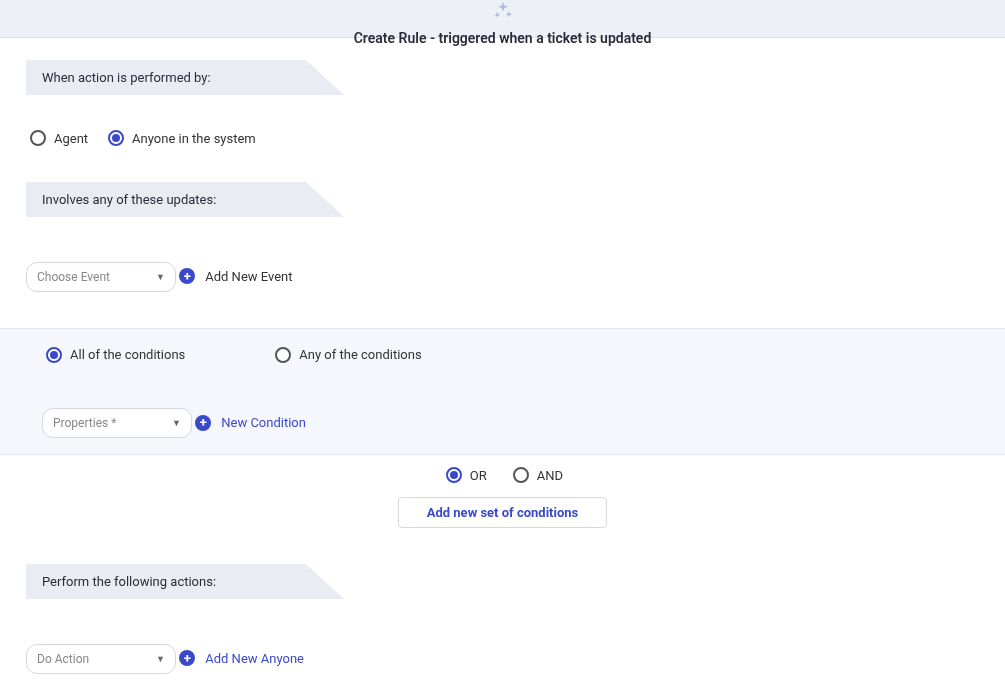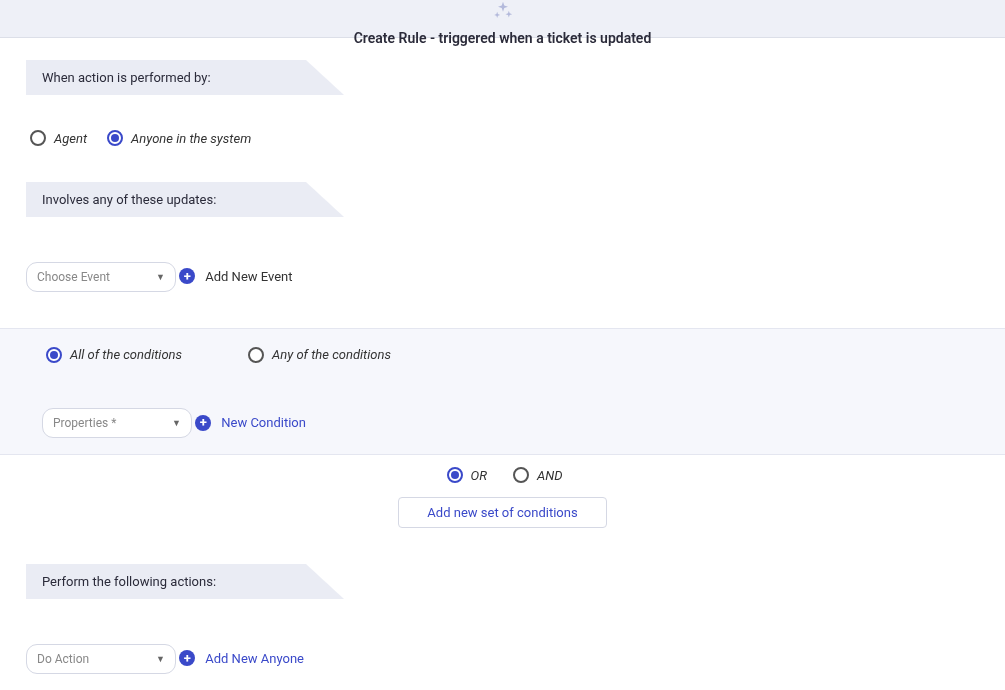--- a/index.html
+++ b/index.html
@@ -7,44 +7,44 @@
   
   .topbar { background: #eef0f7; border-bottom: 1px solid #dcdfe8; height: 38px; display: flex; align-items: center; padding: 0 14px; gap: 10px; flex-direction: column; }
   .topbar-title { font-size: 14px; font-weight: 600; color: #2b2b3a; }
   .sparkle-icon { width: 20px; height: 20px; color: #b3b9db; flex-shrink: 0; }
   
   .content { padding: 22px 26px 30px 26px; }
   
   .section-header { position: relative; background: #eaecf4; color: #2b2b3a; font-size: 13px; padding: 10px 16px; width: 280px; margin-bottom: 35px; }
   .section-header::after { content: ""; position: absolute; top: 0; right: -38px; width: 38px; height: 100%; background: linear-gradient(to top right, #eaecf4 49%, transparent 51%); }
   
-  .radio-row { display: flex; align-items: center; gap: 20px; margin-bottom: 36px; padding-left: 4px; font-style: italic; }
+  .radio-row { display: flex; align-items: center; gap: 20px; margin-bottom: 36px; padding-left: 4px; }
   .radio { display: flex; align-items: center; gap: 8px; cursor: pointer; }
   .radio-circle { width: 16px; height: 16px; border-radius: 50%; border: 2px solid #555; display: flex; align-items: center; justify-content: center; background: #fff; }
   .radio-circle.selected { border-color: #3a49c9; }
   .radio-dot { width: 8px; height: 8px; border-radius: 50%; background: #3a49c9; }
   .radio-label { color: #333; font-size: 13px; }
   
   .select-box { display: inline-flex; align-items: center; justify-content: space-between; border: 1px solid #d5d8e4; border-radius: 11px; padding: 7px 10px; width: 150px; color: #888; font-size: 12px; cursor: pointer; background: #fff; }
   .select-caret { font-size: 9px; color: #666; }
   
   .add-link { display: inline-flex; align-items: center; gap: 10px; margin-top: 16px; cursor: pointer; font-size: 13px; }
   .add-link .plus { width: 16px; height: 16px; border-radius: 50%; background: #3a49c9; color: #fff; display: flex; align-items: center; justify-content: center; font-size: 13px; font-weight: bold; flex-shrink: 0; line-height: 1; }
   .add-link.dark { color: #333; }
   .add-link.blue { color: #3a49c9; }
   
   .section-block { margin-bottom: 36px; }
   
   .conditions-panel { background: #f6f7fc; border-top: 1px solid #e4e6f0; border-bottom: 1px solid #e4e6f0; padding: 18px 16px 16px 16px; margin-left: -26px; margin-right: -26px; padding-left: 42px; padding-right: 42px; }
-  .conditions-panel .radio-row { gap: 66px; }
+  .conditions-panel .radio-row { gap: 90px; }
   
   .inline-center { text-align: center; margin-top: 12px; }
   .inline-center .radio-row { justify-content: center; display: inline-flex; gap: 26px; margin-bottom: 14px; }
   
-  .outline-btn { display: inline-block; border: 1px solid #d5d8e4; color: #3a49c9; background: #fff; padding: 7px 28px; border-radius: 4px; font-size: 13px; cursor: pointer; }
+  .outline-btn { display: inline-block; border: 1px solid #d5d8e4; color: #3a49c9; background: #fff; padding: 7px 28px; border-radius: 4px; font-size: 13px; cursor: pointer; font-weight: bold; }
 </style>
 </head>
 <body>
 
 <div class="topbar">
   <span class="sparkle-icon">
     <svg viewBox="0 0 24 24" fill="currentColor">
         <path d="M12 2l1.5 4.5L18 8l-4.5 1.5L12 14l-1.5-4.5L6 8l4.5-1.5L12 2zM5 14l.9 2.7L8.5 18l-2.6.9L5 21.5l-.9-2.6L1.5 18l2.6-1.3L5 14zM19 13l1 3 3 1-3 1-1 3-1-3-3-1 3-1 1-3z"></path>
       </svg>
   </span>

